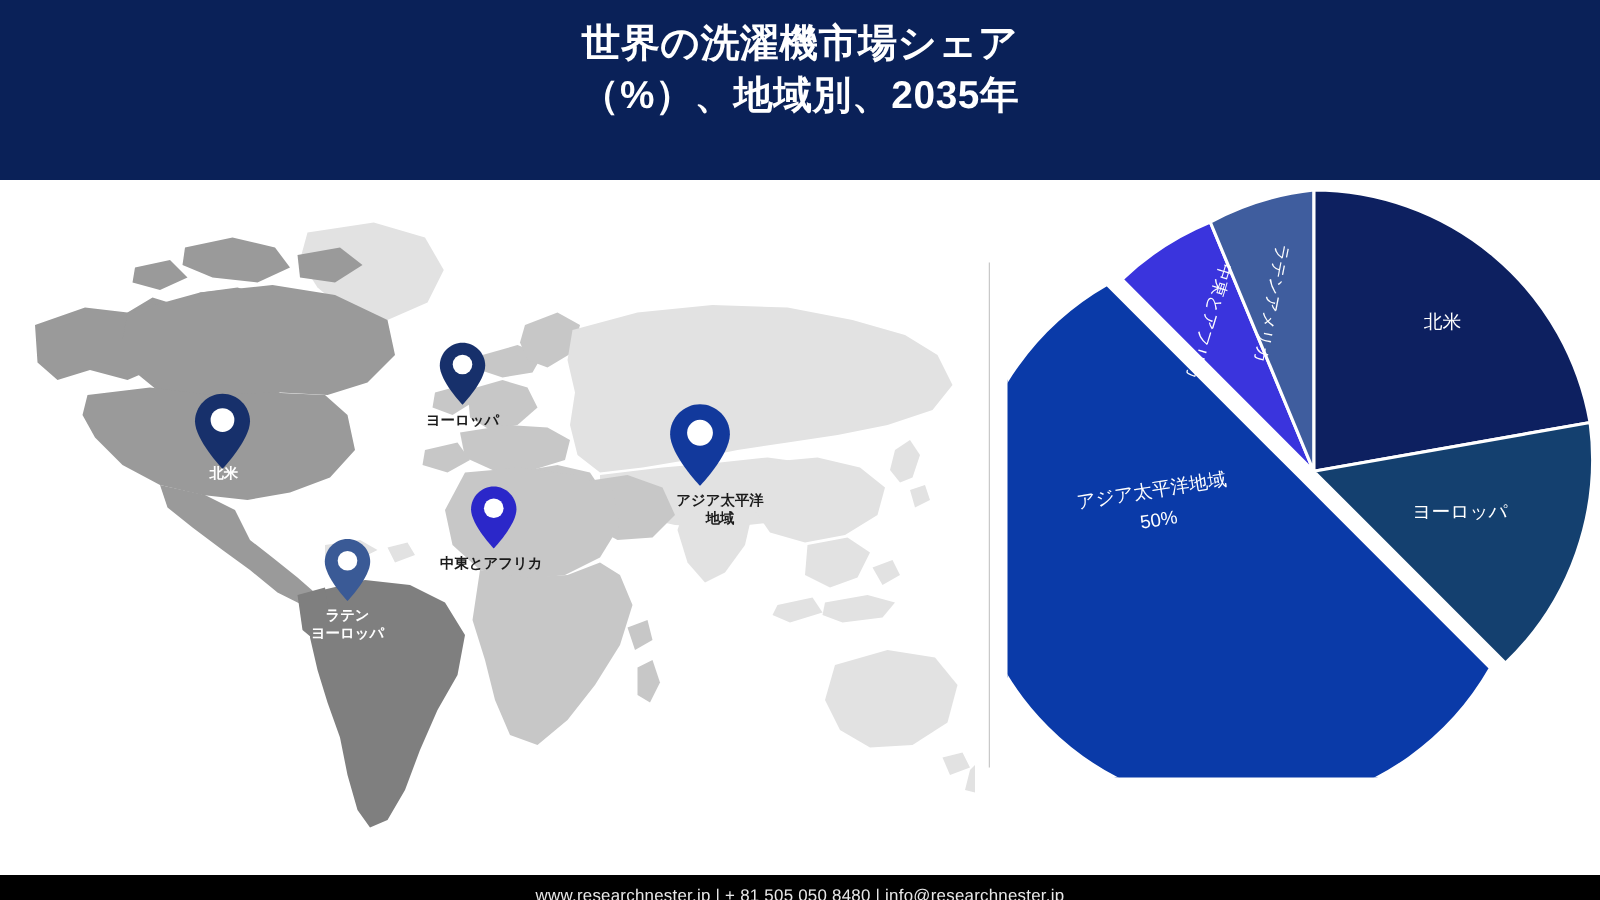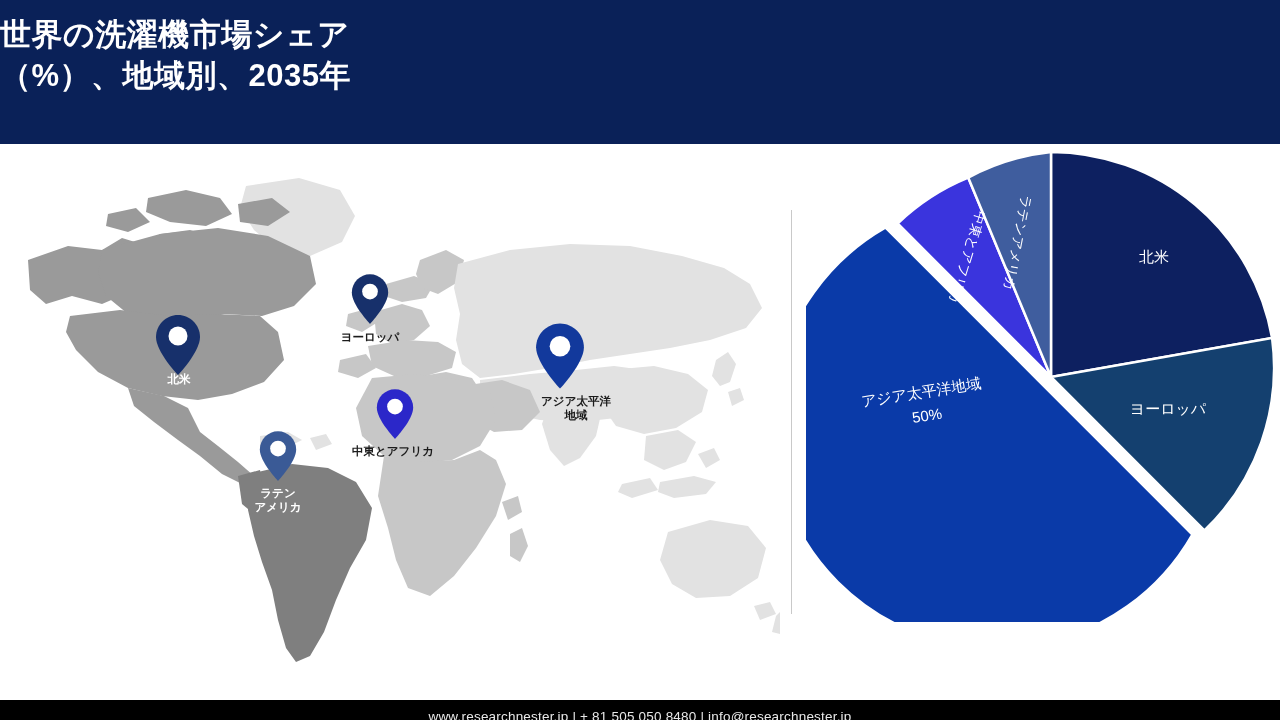--- a/index.html
+++ b/index.html
@@ -20,20 +20,21 @@
     position: absolute;
     left: 0; top: 0;
     width: 1280px;
     height: 144px;
     background: #0a2158;
   }
   #header-title {
     position: absolute;
     left: 0; top: 14px;
     width: 1280px;
+    text-align: center;
     color: #ffffff;
     font-size: 31px;
     font-weight: bold;
     line-height: 41px;
     letter-spacing: 0.5px;
     white-space: pre-line;
   }
 
   
   #content {
@@ -224,21 +225,21 @@
     </div>
     <div class="map-label dark" style="left:370px; top:186px;">ヨーロッパ</div>
 
     <div class="map-pin" style="left:259px; top:286px; width:38px; height:52px;">
       <svg viewBox="0 0 46 62" aria-hidden="true">
         <path d="M23 1 C11 1 1 11 1 23 C1 38 23 61 23 61 C23 61 45 38 45 23 C45 11 35 1 23 1 Z" fill="#3a5a96"></path>
         <circle cx="23" cy="22" r="9.5" fill="#ffffff"></circle>
       </svg>
     </div>
     <div class="map-label white" style="left:278px; top:342px;">ラテン
-アメリカ</div>
+ヨーロッパ</div>
 
     <div class="map-pin" style="left:376px; top:244px; width:38px; height:52px;">
       <svg viewBox="0 0 46 62" aria-hidden="true">
         <path d="M23 1 C11 1 1 11 1 23 C1 38 23 61 23 61 C23 61 45 38 45 23 C45 11 35 1 23 1 Z" fill="#2b27c9"></path>
         <circle cx="23" cy="22" r="9.5" fill="#ffffff"></circle>
       </svg>
     </div>
     <div class="map-label dark" style="left:393px; top:300px;">中東とアフリカ</div>
 
     <div class="map-pin" style="left:535px; top:178px; width:50px; height:68px;">

